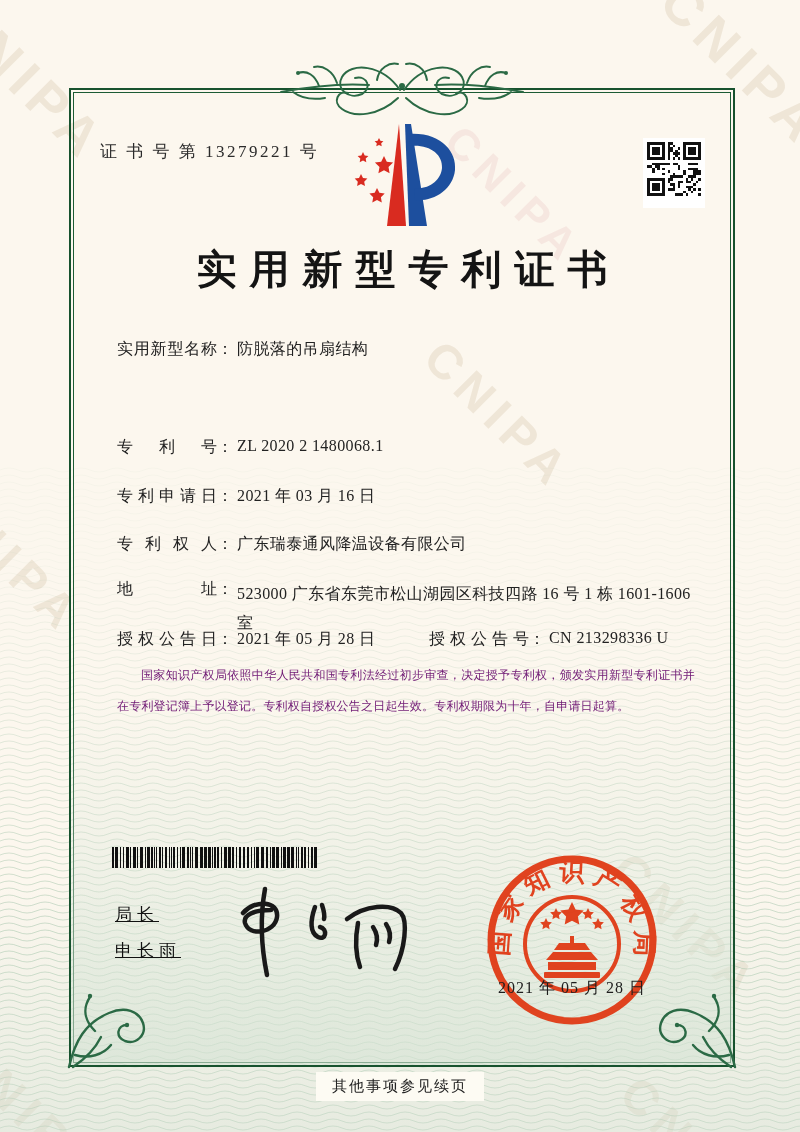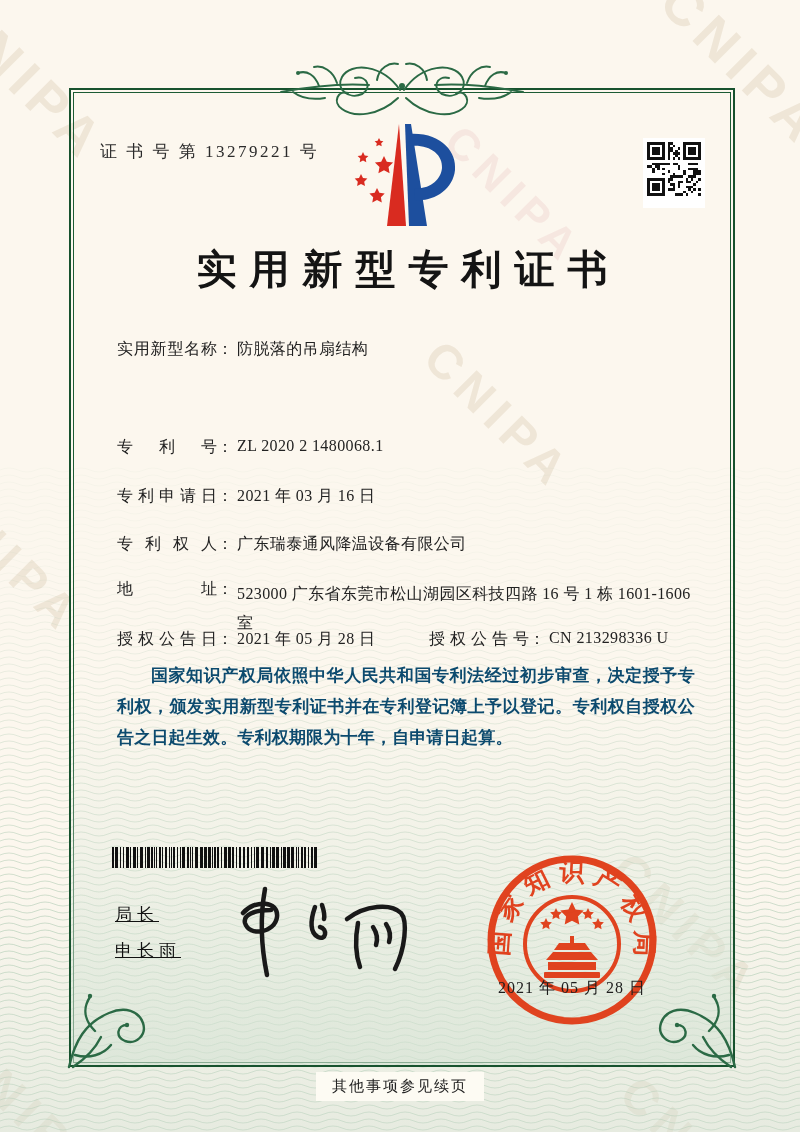--- a/index.html
+++ b/index.html
@@ -64,21 +64,21 @@
     text-align:justify;text-align-last:justify;color:#222;
   }
   .colon{display:inline-block;vertical-align:top;}
   .fval{display:inline-block;vertical-align:top;letter-spacing:0.4px;margin-left:4px;}
   .fval.addr{width:458px;line-height:29px;}
   .pair{display:inline-block;vertical-align:top;}
   .pair.first{width:308px;}
 
   .paras{
     position:absolute;left:46px;top:570px;width:578px;
-    font-size:17px;line-height:31px;color:#0c4a6e;text-align:justify;letter-spacing:0.2px;font-weight:bold;
+    font-size:12px;line-height:31px;color:#701a75;text-align:justify;letter-spacing:0.2px;
   }
   .paras p{margin:0;text-indent:2em;}
 
   .barcode{position:absolute;left:41px;top:757px;width:212px;height:21px;font-size:0;}
   .barcode span{display:inline-block;height:100%;}
 
   .officer{position:absolute;left:44px;font-size:17px;letter-spacing:5px;color:#111;
     font-family:"Liberation Serif","DejaVu Serif",serif;font-weight:500;text-decoration:underline;}
   .sig{position:absolute;left:156px;top:787px;}
 

